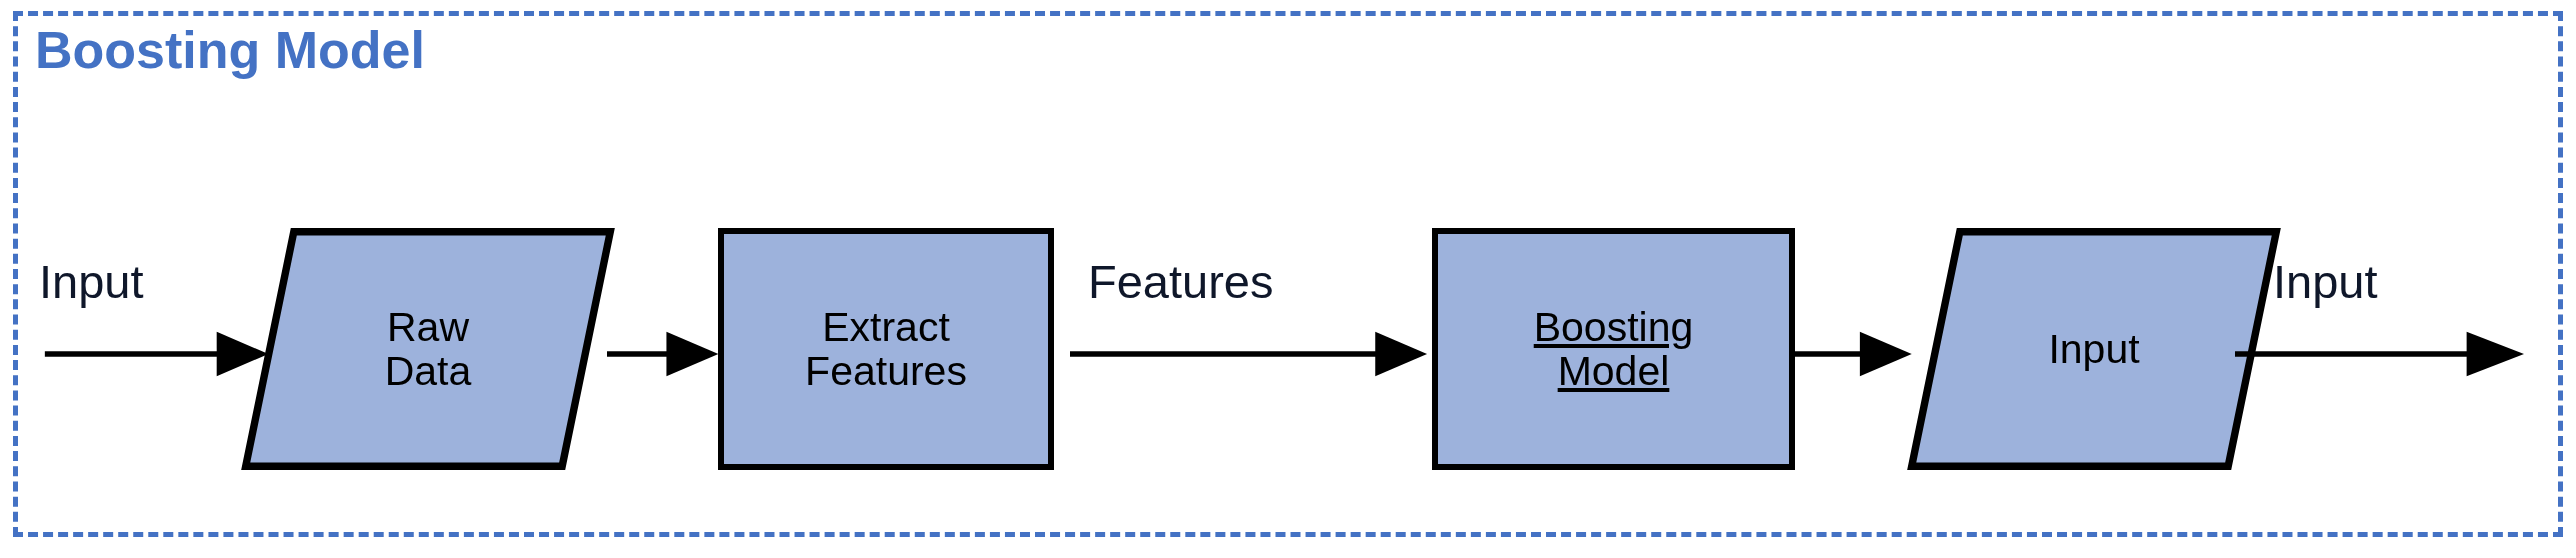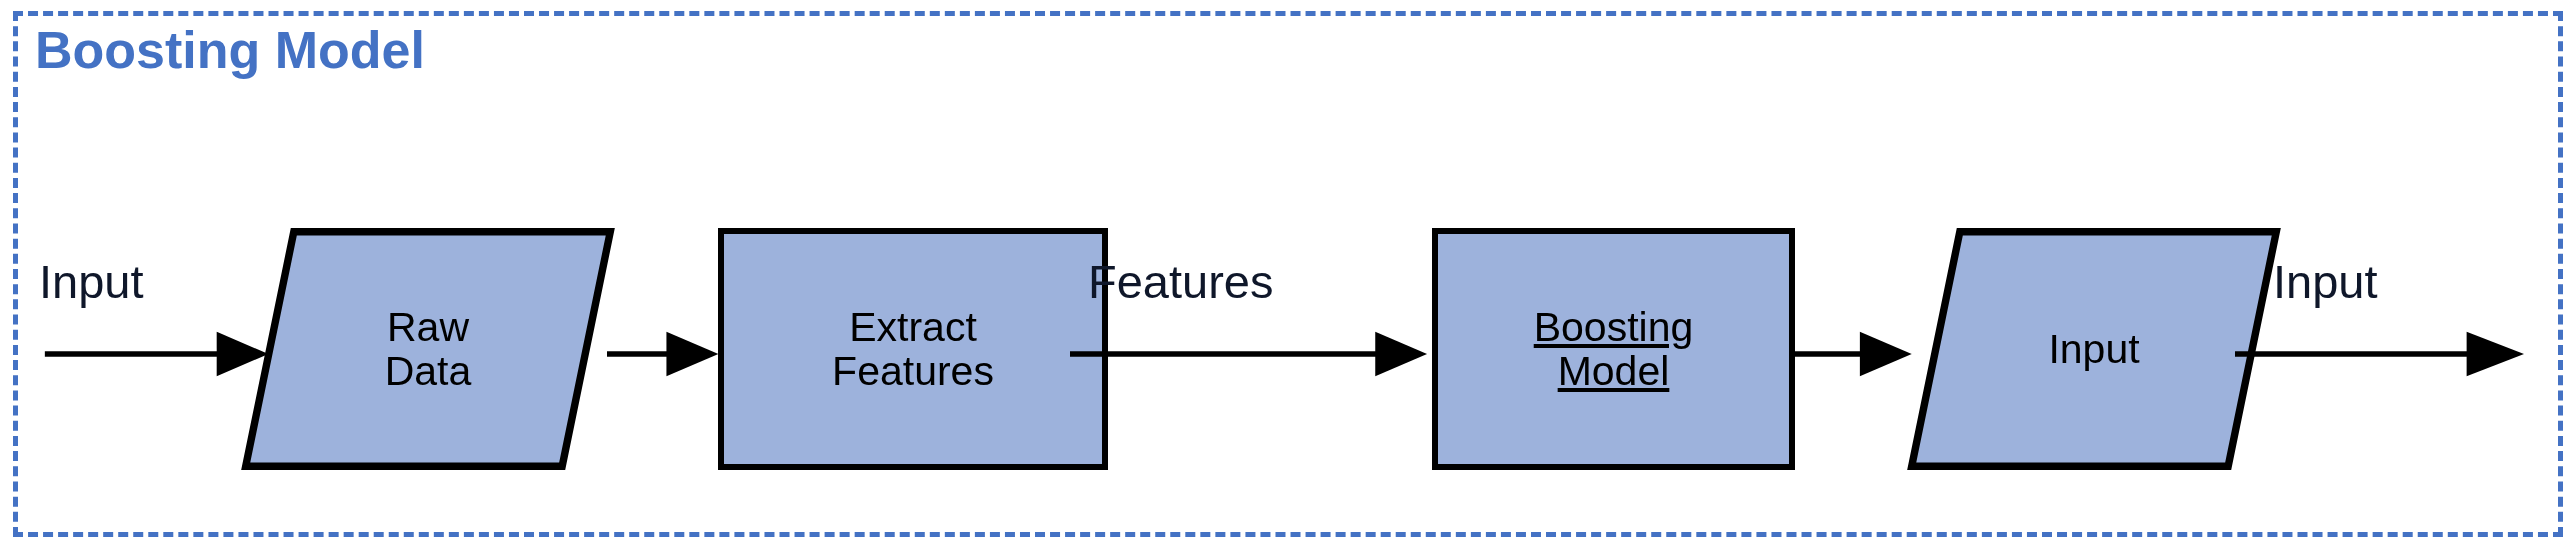--- a/index.html
+++ b/index.html
@@ -111,21 +111,21 @@
     </svg>
     <span class="node-label">Raw
 Data</span>
   </div>
 
   <svg class="connector" style="left:607px; top:326px; width:117px; height:56px;" viewBox="0 0 126 60" width="117" height="56">
     <line x1="0" y1="30" x2="66" y2="30" stroke="#000000" stroke-width="6"></line>
     <polygon points="64,6 120,30 64,54" fill="#000000"></polygon>
   </svg>
 
-  <div class="node node-rect" style="left:718px; top:228px; width:390px; height:242px;">
+  <div class="node node-rect" style="left:718px; top:228px; width:336px; height:242px;">
     <span class="node-label">Extract
 Features</span>
   </div>
 
   <div class="edge-label" style="left:1088px; top:220px;">Features</div>
 
   <svg class="connector" style="left:1070px; top:326px; width:370px; height:56px;" viewBox="0 0 400 60" width="370" height="56">
     <line x1="0" y1="30" x2="332" y2="30" stroke="#000000" stroke-width="6"></line>
     <polygon points="330,6 386,30 330,54" fill="#000000"></polygon>
   </svg>

